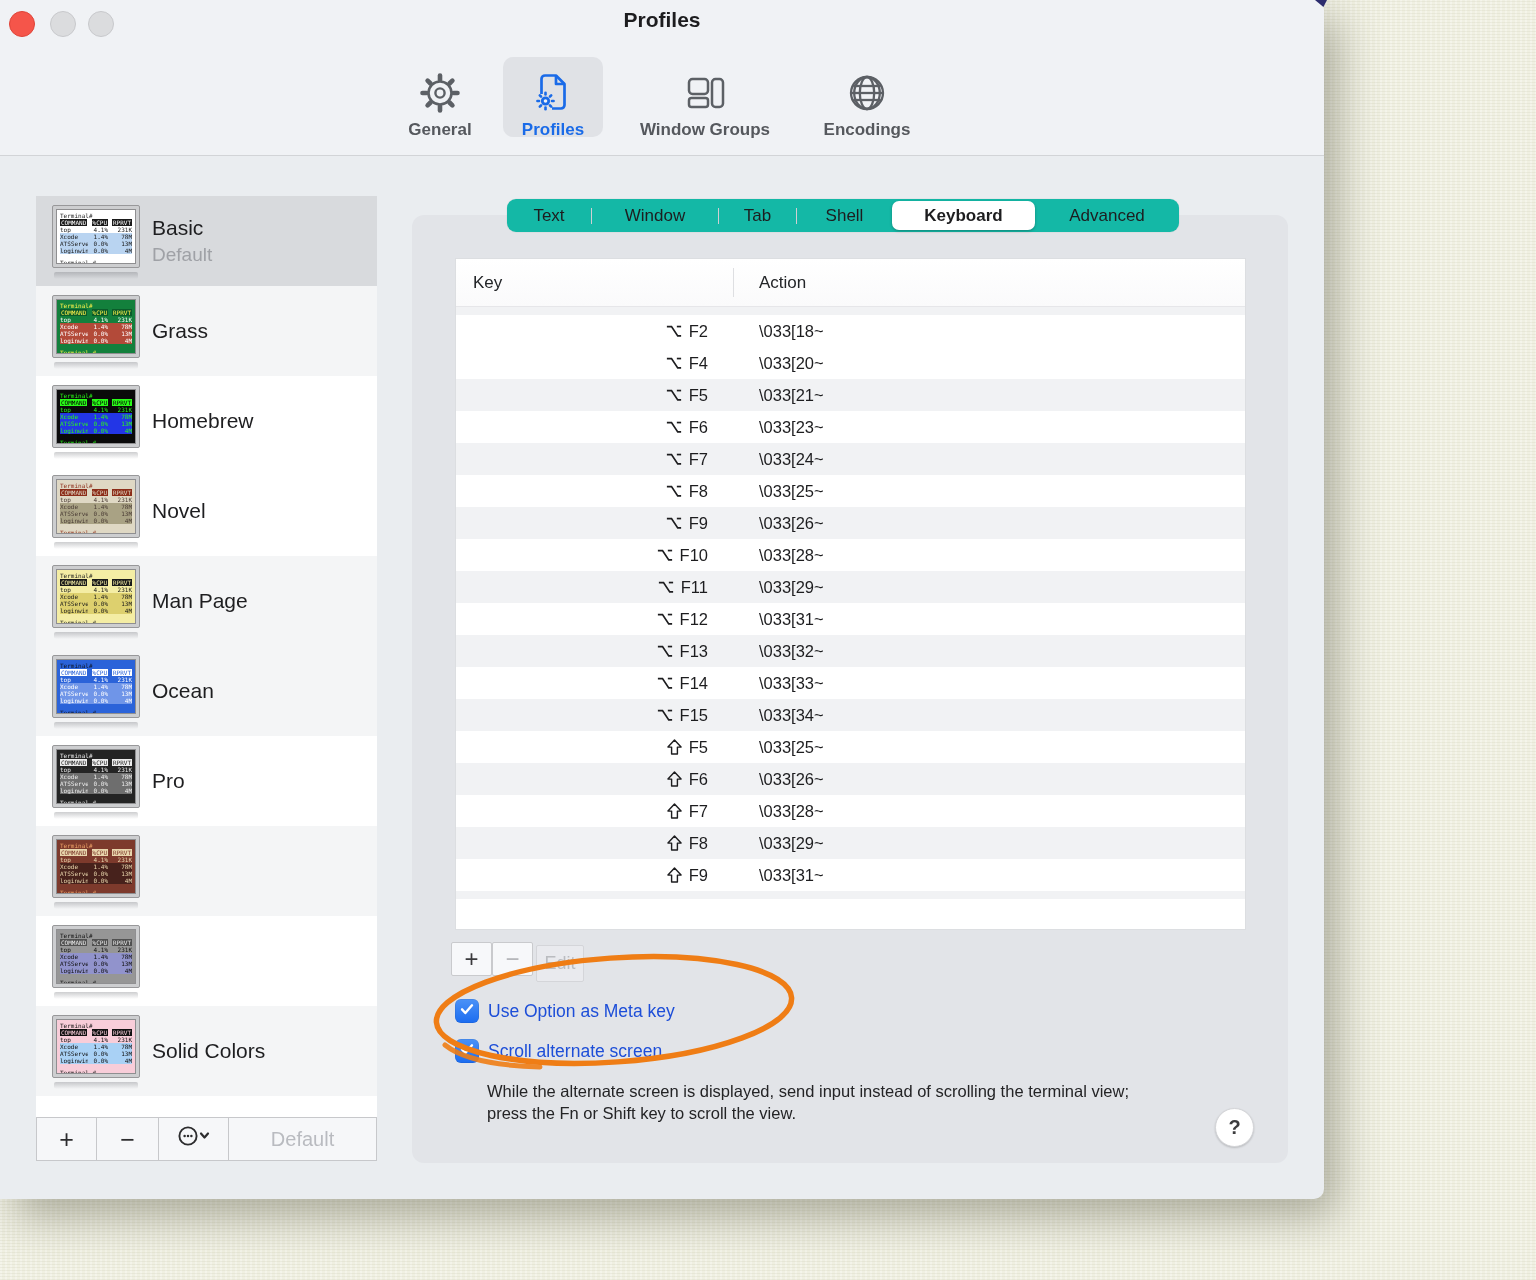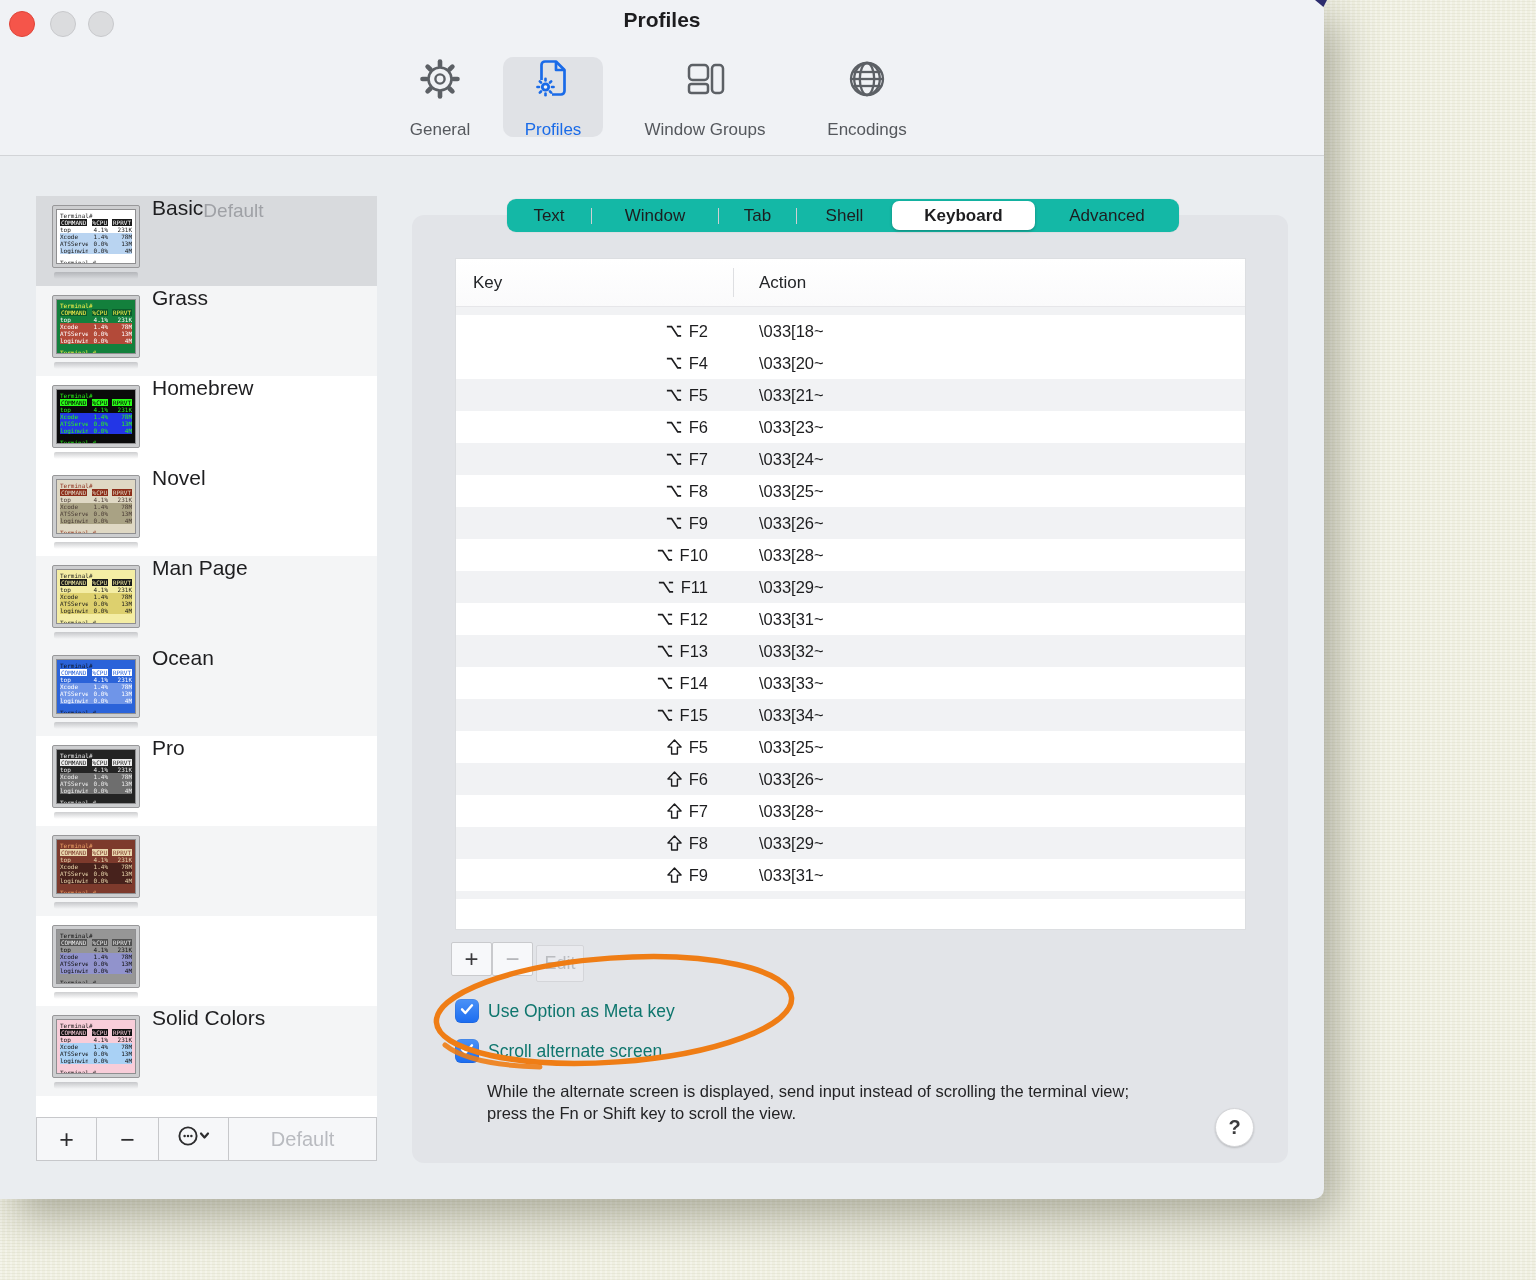--- a/index.html
+++ b/index.html
@@ -15,21 +15,21 @@
   
   .titlebar{position:absolute;left:0;top:0;width:100%;height:155px;background:#f0f2f5;
     border-radius:0 10px 0 0;border-bottom:1px solid #d2d4d7;}
   .traffic{position:absolute;top:11px;width:24px;height:24px;border-radius:50%;}
   .t-close{left:9px;background:#f5554a;border:1px solid #df4337;}
   .t-min{left:50px;background:#dbdcde;border:1px solid #c8c9cc;}
   .t-zoom{left:88px;background:#dbdcde;border:1px solid #c8c9cc;}
   .win-title{position:absolute;left:0;top:8px;width:100%;text-align:center;
     font-size:21px;font-weight:700;color:#1d1d1f;}
   .tb-item{position:absolute;top:54px;width:160px;height:86px;display:flex;flex-direction:column;
-    align-items:center;justify-content:space-between;cursor:default;}
+    align-items:center;justify-content:flex-end;cursor:default;font-weight:bold;}
   .tb-item .tb-icon{height:50px;display:flex;align-items:center;justify-content:center;}
   .tb-item .tb-label{font-size:17px;color:#55585d;margin-top:2px;white-space:nowrap;}
   .tb-sel-bg{position:absolute;left:503px;top:57px;width:100px;height:80px;background:#e0e2e6;border-radius:10px;}
   .tb-item.selected .tb-label{color:#1a6be8;}
   
   .sidebar{position:absolute;left:36px;top:196px;width:341px;height:921px;background:#ffffff;}
   .p-row{position:relative;width:100%;height:90px;background:#ffffff;}
   .p-row.alt{background:#f4f5f6;}
   .p-row.selected{background:#d8dadd;}
   .thumb{position:absolute;left:16px;top:9px;width:80px;height:55px;background:#cdced0;
@@ -37,21 +37,21 @@
   .screen{width:100%;height:100%;border:1px solid #8f8f91;overflow:hidden;
     font-family:"DejaVu Sans Mono",monospace;font-size:6px;line-height:7px;box-sizing:border-box;padding:2px 3px;}
   .t-line{display:flex;white-space:nowrap;}
   .t-line .nm{flex:1;overflow:hidden;}
   .t-line .cp{width:20px;text-align:right;}
   .t-line .mm{width:24px;text-align:right;}
   .t-chip{padding:0 1px;}
   .t-foot{margin-top:5px;}
   .thumb-shadow{position:absolute;left:18px;top:76px;width:84px;height:7px;border-radius:2px;
     background:linear-gradient(180deg, rgba(110,112,118,.34), rgba(110,112,118,0));}
-  .p-label{position:absolute;left:116px;top:0;height:100%;display:flex;flex-direction:row;justify-content:center;}
+  .p-label{position:absolute;left:116px;top:0;height:100%;display:flex;flex-direction:column;justify-content:center;}
   .p-name{font-size:21px;color:#1e1e20;}
   .p-sub{font-size:19px;color:#9fa1a6;margin-top:4px;}
   .sb-footer{position:absolute;left:36px;top:1117px;width:341px;height:44px;display:flex;
     background:#f6f7f9;border:1px solid #c7c8cb;box-sizing:border-box;}
   .sb-btn{border-right:1px solid #c7c8cb;display:flex;align-items:center;justify-content:center;
     font-size:25px;color:#2c2c2e;box-sizing:border-box;}
   .sb-btn:last-child{border-right:none;}
   .sb-add{width:60px;} .sb-remove{width:62px;} .sb-more{width:70px;}
   .sb-default{flex:1;font-size:20px;color:#b9bbc0;}
   
@@ -78,21 +78,21 @@
   .btn{position:absolute;background:#f7f8fa;border:1px solid #c9cacd;border-radius:2px;
     display:flex;align-items:center;justify-content:center;box-sizing:border-box;}
   .btn-plus{left:451px;top:942px;width:41px;height:34px;font-size:24px;color:#3a3a3c;}
   .btn-minus{left:492px;top:942px;width:41px;height:34px;font-size:24px;color:#b3b4b8;}
   .btn-edit{left:536px;top:945px;width:48px;height:37px;font-size:18px;color:#babcc0;
     background:#e9eaee;border-color:#d4d5d9;}
   .chk-row{position:absolute;left:455px;display:flex;align-items:center;gap:9px;height:26px;}
   .chk1{top:998px;} .chk2{top:1038px;}
   .chk-box{width:24px;height:24px;border-radius:6px;background:linear-gradient(180deg,#4b92f7,#1b6cf0);
     display:flex;align-items:center;justify-content:center;box-shadow:inset 0 0 0 .5px rgba(0,0,0,.12);}
-  .chk-label{font-size:17.5px;color:#0f766e;}
+  .chk-label{font-size:17.5px;color:#1d4ed8;}
   .help-text{position:absolute;left:487px;top:1081px;width:680px;font-size:16.5px;line-height:21.5px;color:#242426;}
   .help-btn{position:absolute;left:1215px;top:1108px;width:37px;height:37px;border-radius:50%;
     background:#ffffff;border:1px solid #d4d5d8;box-shadow:0 1px 2px rgba(0,0,0,.18);
     display:flex;align-items:center;justify-content:center;font-size:20px;font-weight:700;color:#3c3c3e;}
   .annotation-svg{position:absolute;left:0;top:0;pointer-events:none;}
   .corner-artifact{position:absolute;left:1315px;top:0;width:12px;height:7px;background:#2c2c6e;
     clip-path:polygon(0 0,100% 0,70% 100%);}
 </style>
 </head>
 <body>

